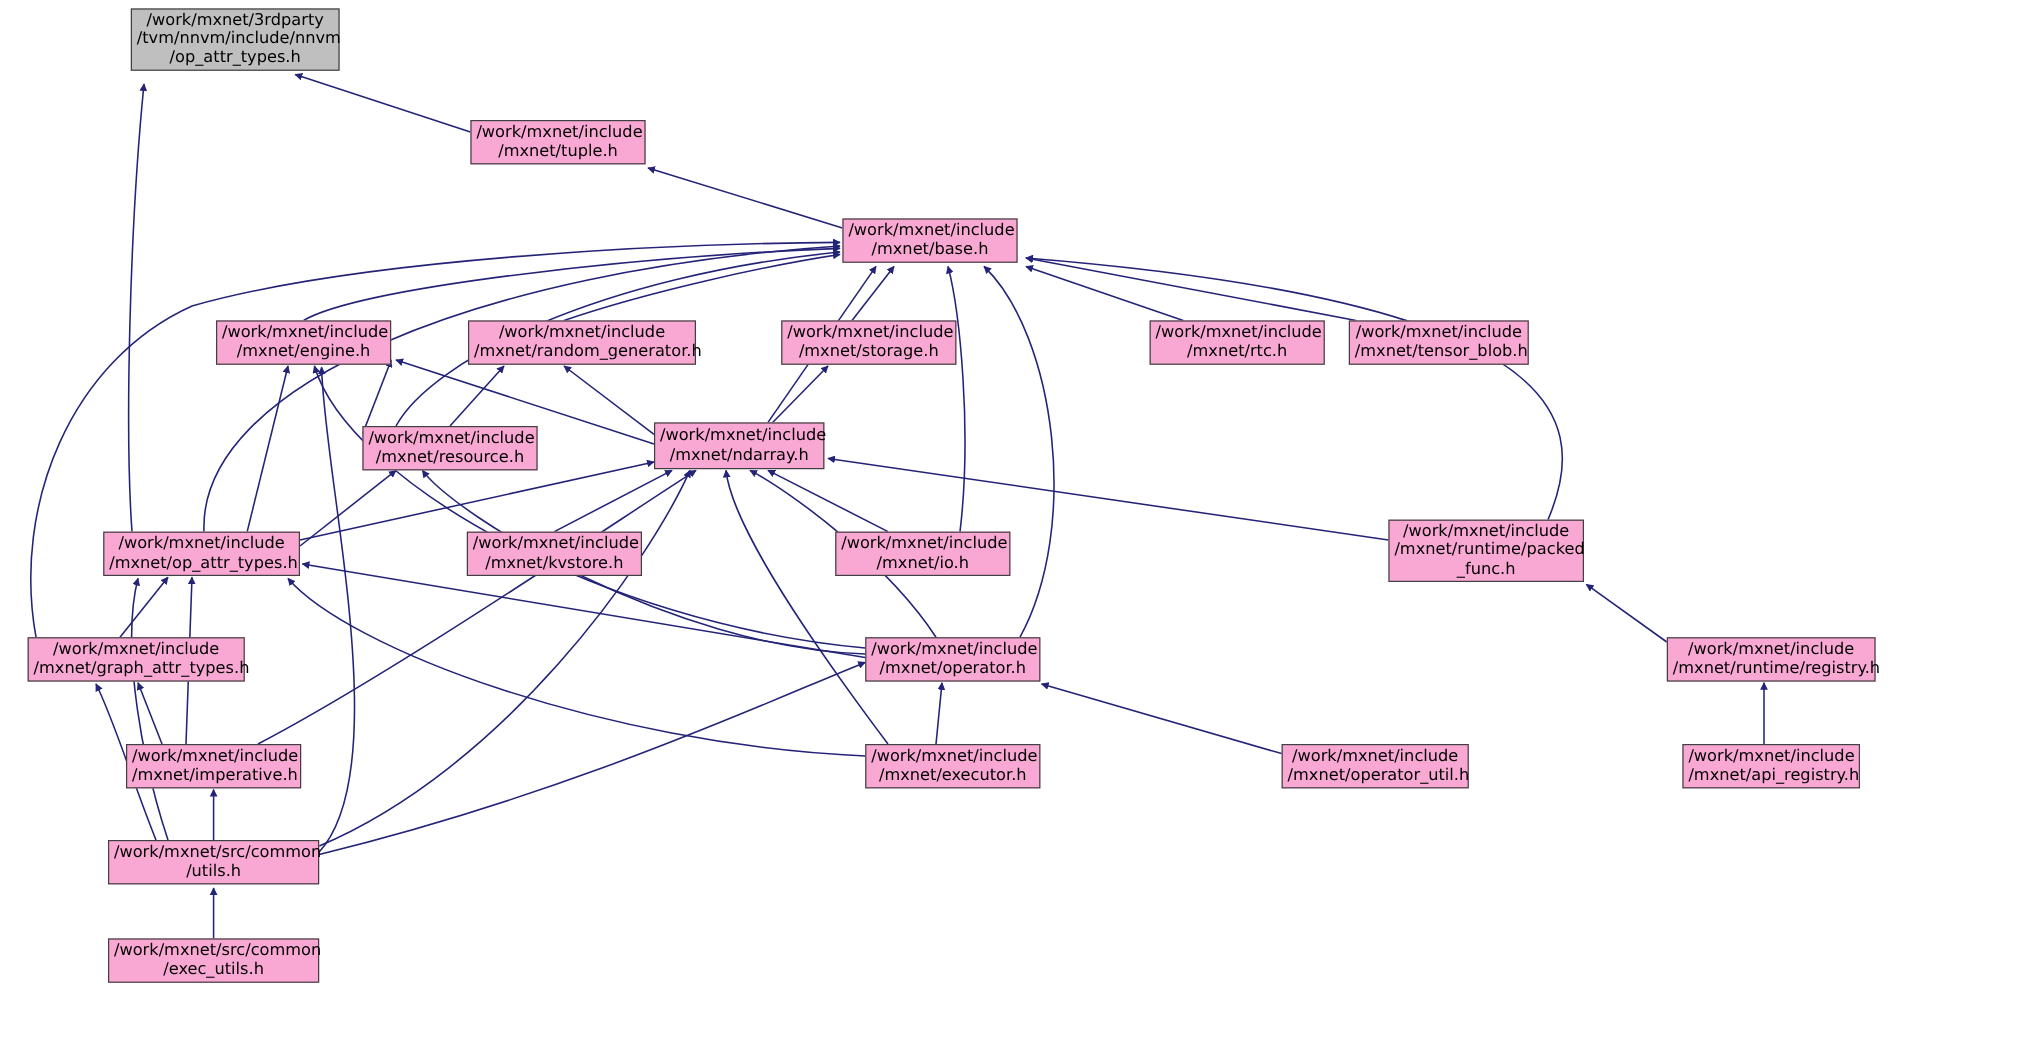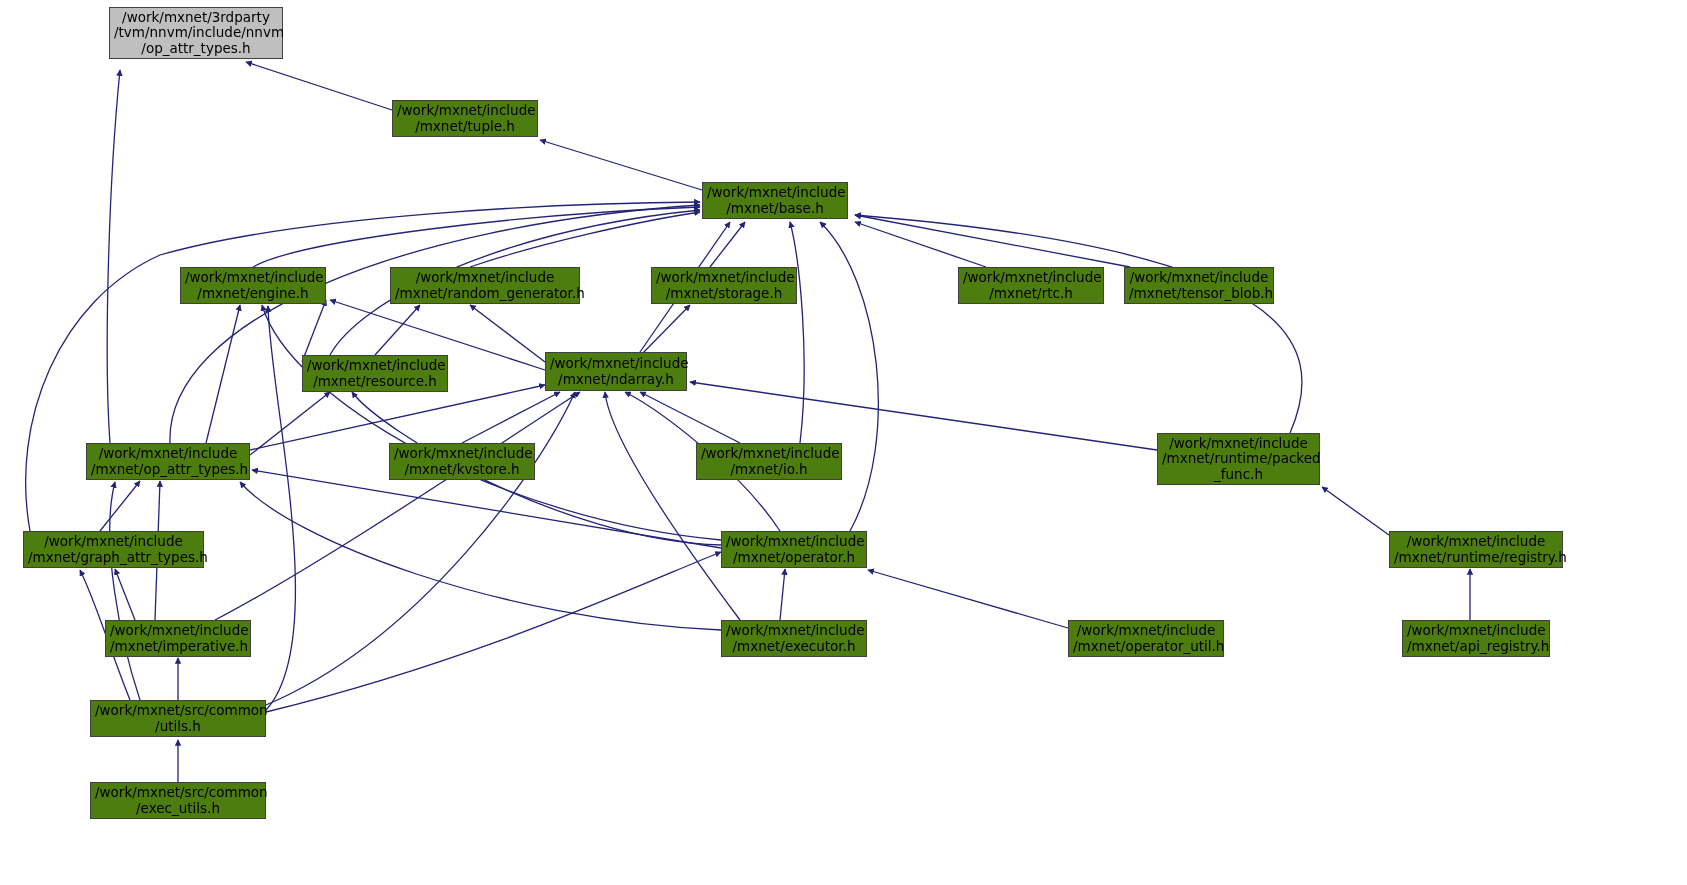--- a/index.html
+++ b/index.html
@@ -1,20 +1,20 @@
 <!DOCTYPE html>
 <html><head>
 <meta charset="utf-8">
 <style>
   html,body{margin:0;padding:0;background:#ffffff;}
   #canvas{position:relative;width:1687px;height:885px;background:#ffffff;
           font-family:"DejaVu Sans","Liberation Sans",sans-serif;overflow:hidden;}
   svg.edges{position:absolute;left:0;top:0;width:1687px;height:885px;}
   .node{position:absolute;box-sizing:border-box;border:1px solid #404040;
-        background:#4d7c0f;display:flex;align-items:center;justify-content:center;
+        background:#f9a8d4;display:flex;align-items:center;justify-content:center;
         text-align:center;line-height:1.16;color:#000000;font-size:13.5px;
         white-space:pre-line;padding:1px 4px;}
   .node.root{background:#bfbfbf;border-color:#404040;}
   .node span{display:block;width:100%;}
 </style>
 </head>
 <body>
 
 <div id="canvas">
   <svg class="edges" xmlns="http://www.w3.org/2000/svg">

